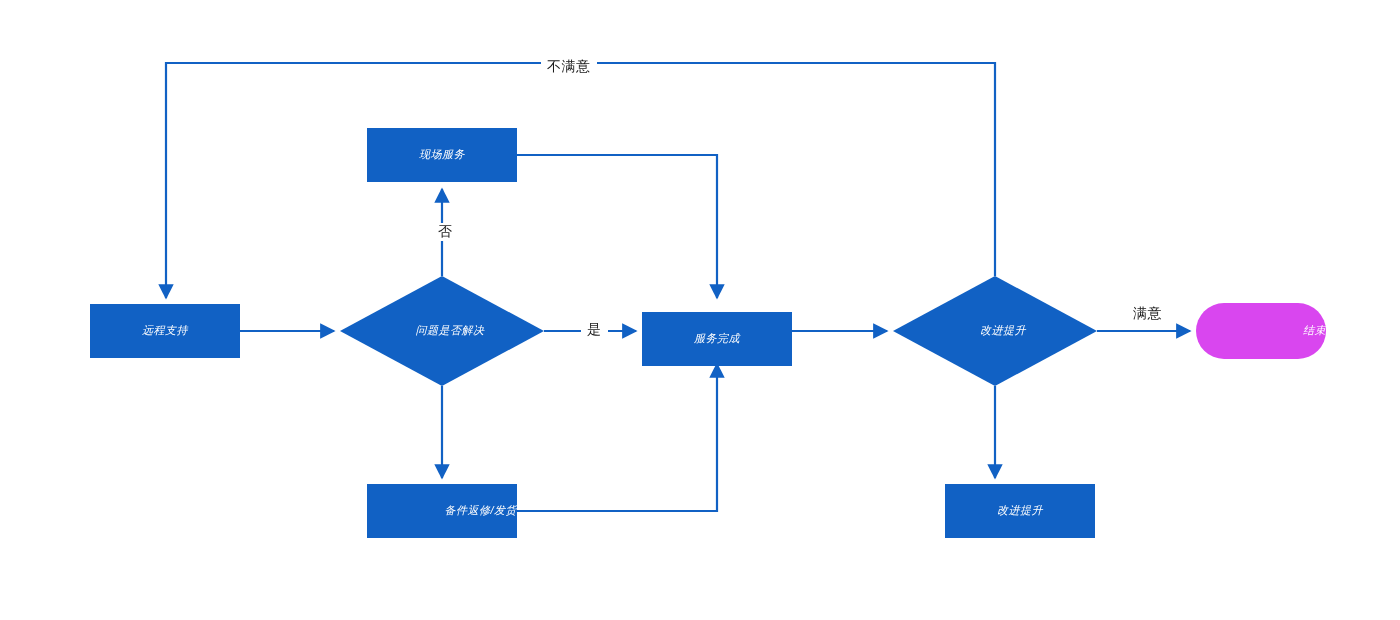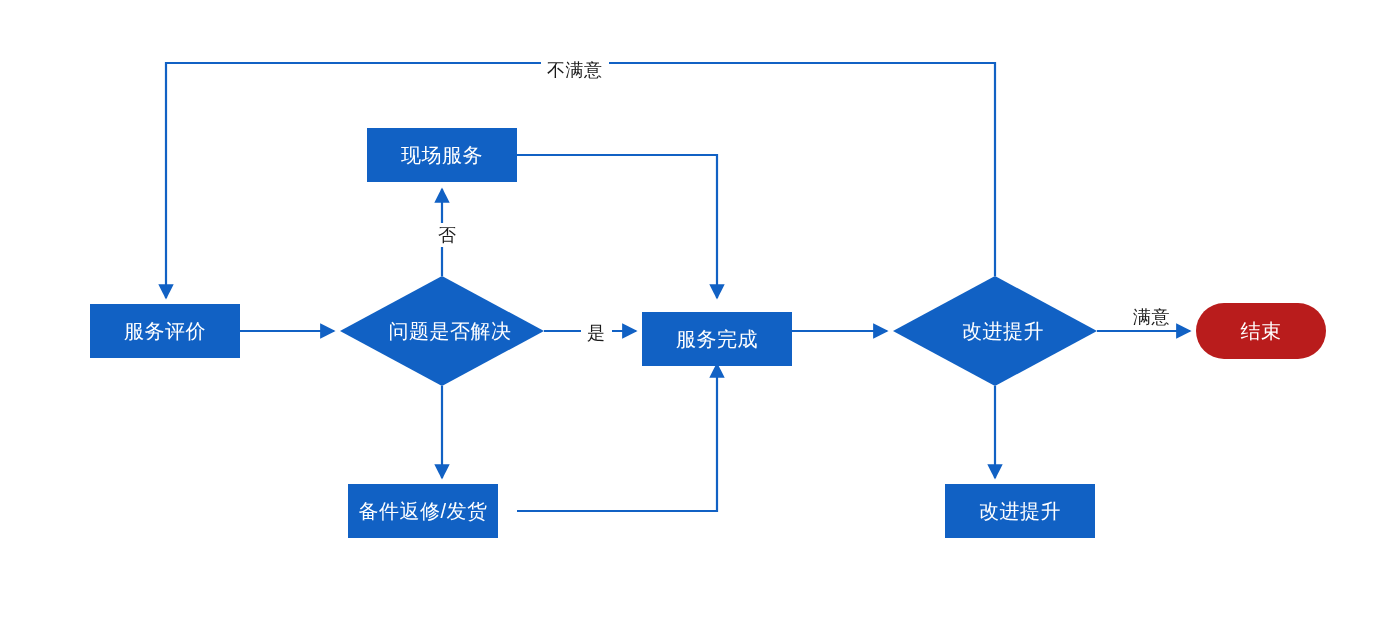--- a/index.html
+++ b/index.html
@@ -24,32 +24,34 @@
     top: 0;
     width: 1400px;
     height: 620px;
   }
   .node {
     position: absolute;
     display: flex;
     align-items: center;
     justify-content: center;
     color: #ffffff;
-    font-size: 20px;
+    font-size: 11px;
     letter-spacing: 0.5px;
     line-height: 1.2;
     box-sizing: border-box;
     user-select: none;
+    font-style: italic;
   }
   .node.process {
     background: #1161C4;
   }
   .node.terminator {
-    background: #b91c1c;
+    background: #d946ef;
     border-radius: 34px;
+    justify-content: flex-end;
   }
   .node.decision {
     background: transparent;
   }
   .node.decision .diamond-shape {
     position: absolute;
     left: 0;
     top: 0;
     width: 100%;
     height: 100%;
@@ -61,21 +63,21 @@
     z-index: 2;
     margin-left: 16px;
   }
   .node-label {
     white-space: nowrap;
     pointer-events: none;
   }
   .edge-label {
     position: absolute;
     color: #1a1a1a;
-    font-size: 18px;
+    font-size: 14px;
     letter-spacing: 0.5px;
     white-space: nowrap;
     background: #ffffff;
     padding: 0 6px;
     user-select: none;
   }
 </style>
 </head>
 <body>
 
@@ -106,33 +108,33 @@
 
       <path d="M 995 386 L 995 478"></path>
 
       <path d="M 1097 331 L 1190 331"></path>
 
       <path d="M 995 276 L 995 63 L 166 63 L 166 298"></path>
     </g>
   </svg>
 
   <div class="node process" style="left:90px; top:304px; width:150px; height:54px;">
-    <span class="node-label">服务评价</span>
+    <span class="node-label">远程支持</span>
   </div>
 
   <div class="node decision" style="left:340px; top:276px; width:204px; height:110px;">
     <span class="diamond-shape"></span>
     <span class="node-label">问题是否解决</span>
   </div>
 
   <div class="node process" style="left:367px; top:128px; width:150px; height:54px;">
     <span class="node-label">现场服务</span>
   </div>
 
-  <div class="node process" style="left:348px; top:484px; width:150px; height:54px;">
+  <div class="node process" style="left:367px; top:484px; width:150px; height:54px;justify-content:flex-end;">
     <span class="node-label">备件返修/发货</span>
   </div>
 
   <div class="node process" style="left:642px; top:312px; width:150px; height:54px;">
     <span class="node-label">服务完成</span>
   </div>
 
   <div class="node decision" style="left:893px; top:276px; width:204px; height:110px;">
     <span class="diamond-shape"></span>
     <span class="node-label">改进提升</span>

